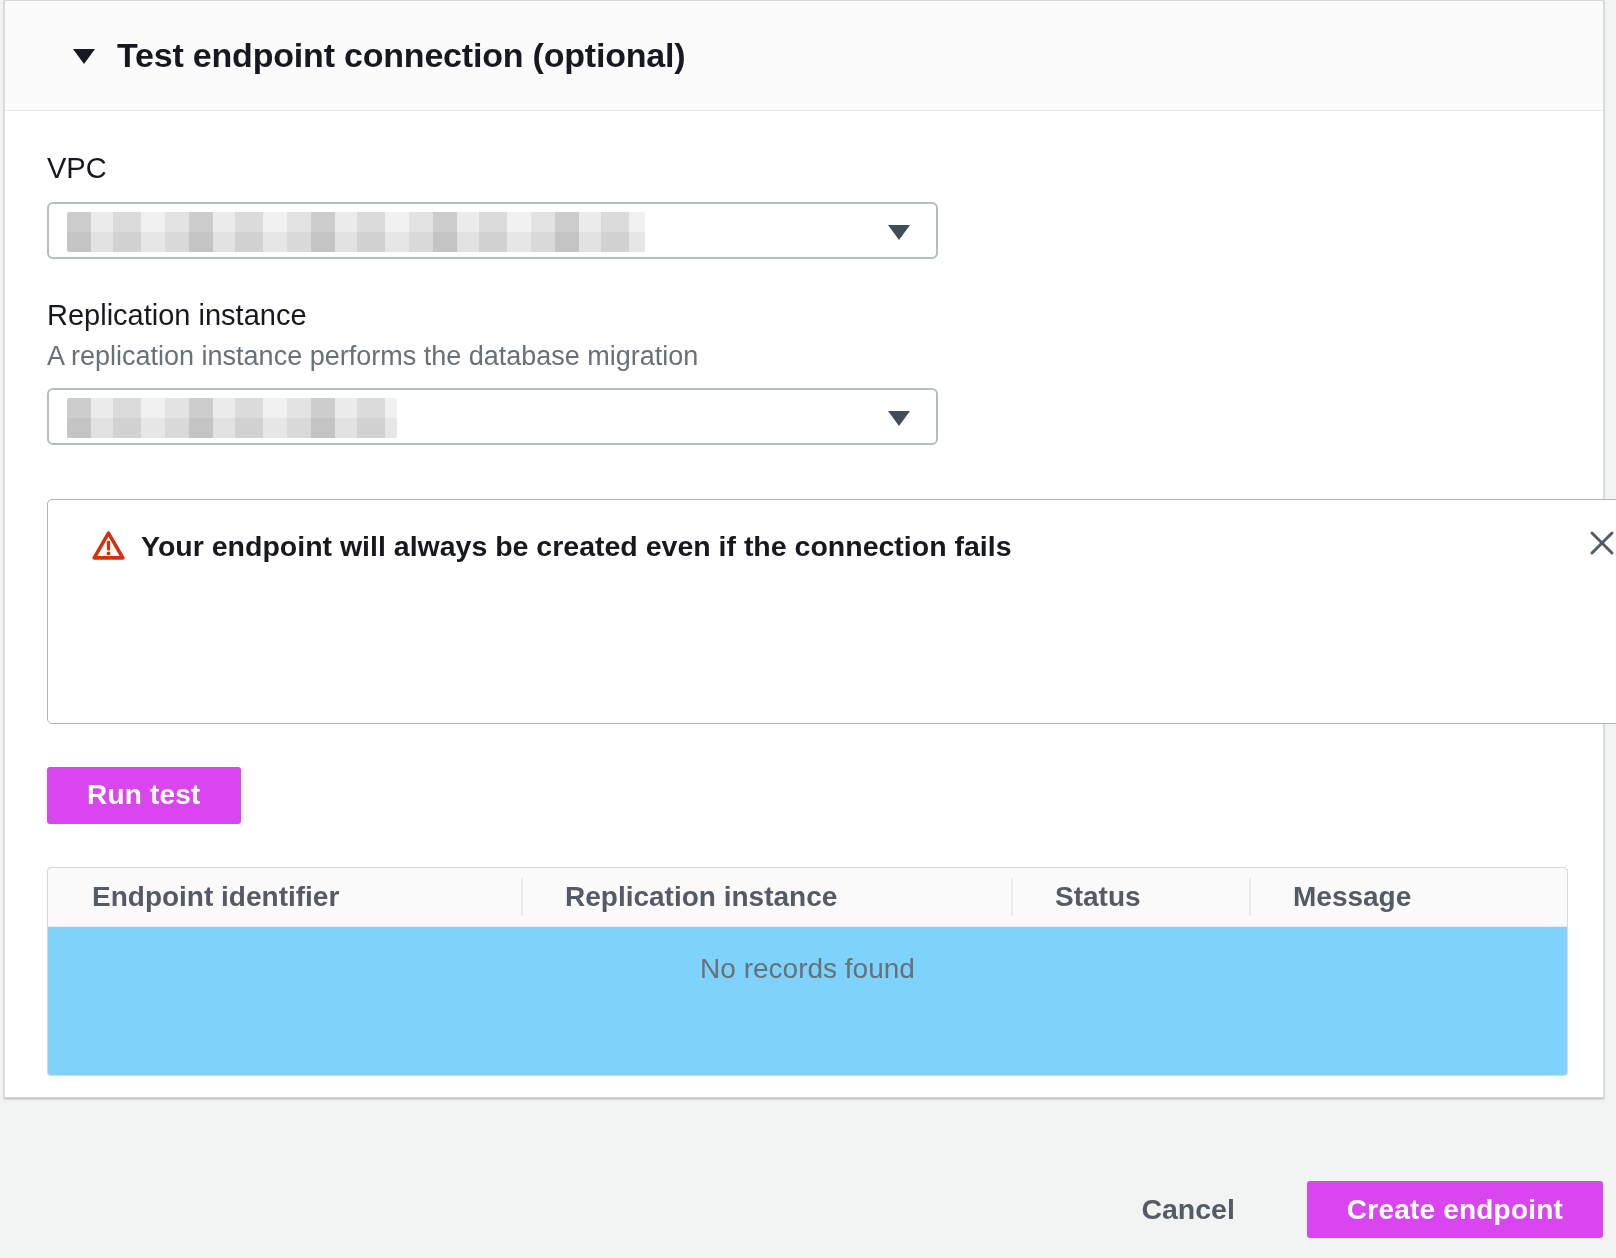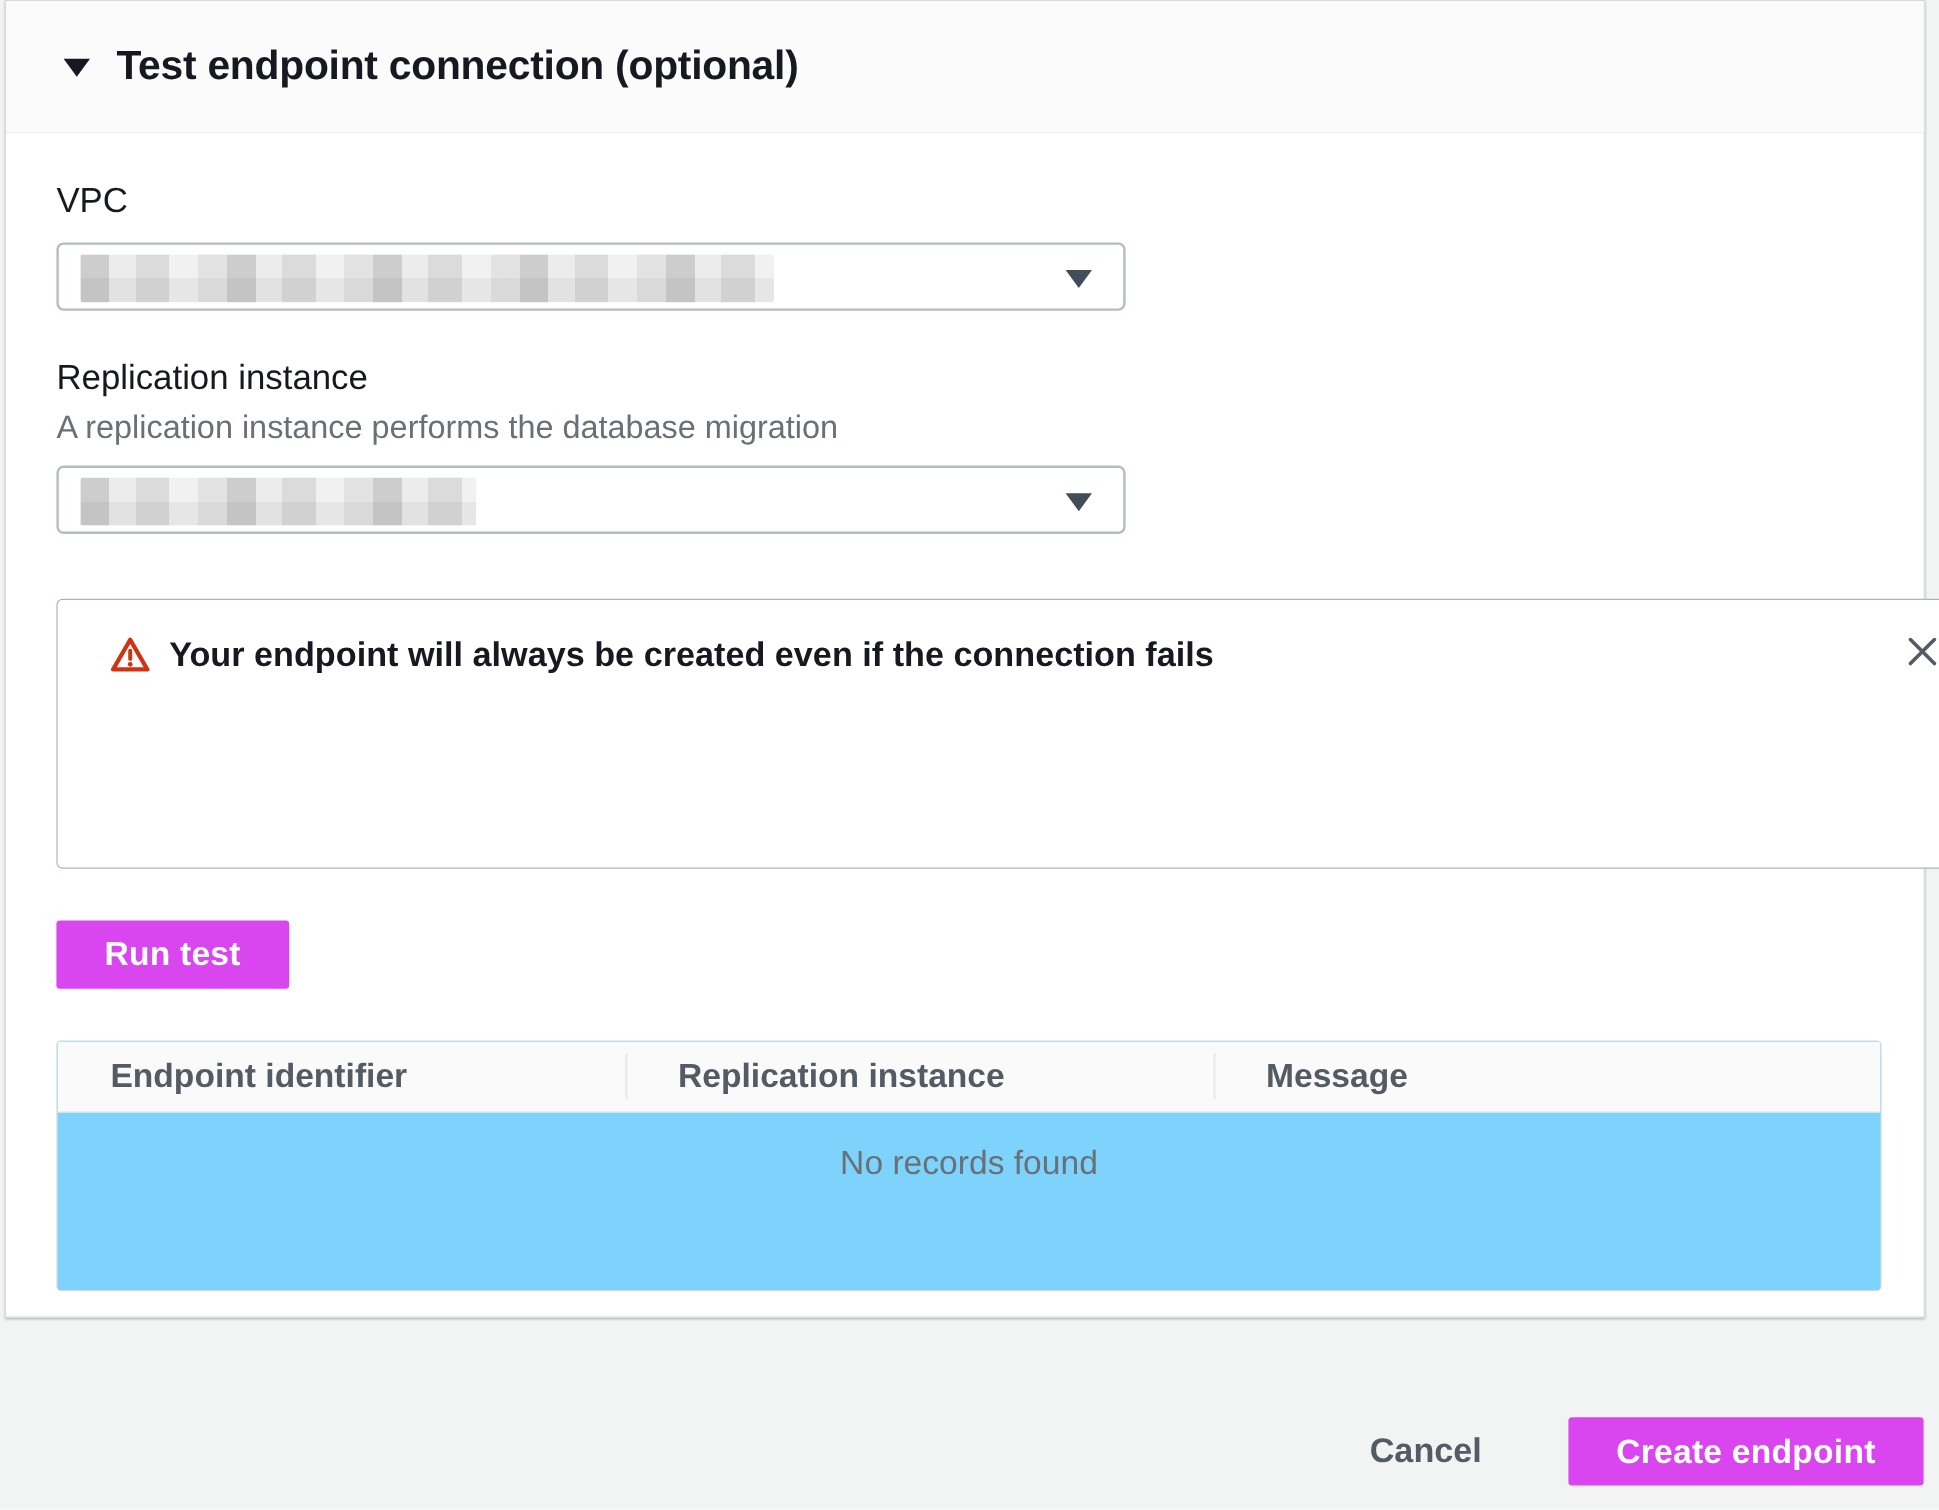--- a/index.html
+++ b/index.html
@@ -17,21 +17,21 @@
     background:#ffffff;
     border:1px solid #d5dbdb;
     box-shadow:0 1px 2px rgba(0,28,36,.3);
     box-sizing:border-box;
   }
   .card-header{
     height:110px;
     background:#fbfbfb;
     border-bottom:1px solid #eaeded;
     display:flex;align-items:center;
-    padding-left:48px;box-sizing:border-box;
+    padding-left:68px;box-sizing:border-box;
   }
   .collapse-caret{
     width:0;height:0;
     border-left:11px solid transparent;
     border-right:11px solid transparent;
     border-top:15px solid #16191f;
     margin-right:22px;margin-top:2px;
   }
   .card-title{font-size:34px;font-weight:700;color:#16191f;letter-spacing:-.2px;}
   .card-body{padding:40px 42px 0 42px;}
@@ -192,20 +192,21 @@
         </svg>
       </button>
     </div>
 
     <button class="btn-primary run-test">Run test</button>
 
     <div class="table">
       <div class="thead">
         <div class="th c1">Endpoint identifier</div>
         <div class="th c2">Replication instance</div>
+        <div class="th c3">Status</div>
         <div class="th c4">Message</div>
       </div>
       <div class="tbody-empty">No records found</div>
     </div>
 
   </div>
 </div>
 
 <div class="footer">
   <button class="cancel-link">Cancel</button>

